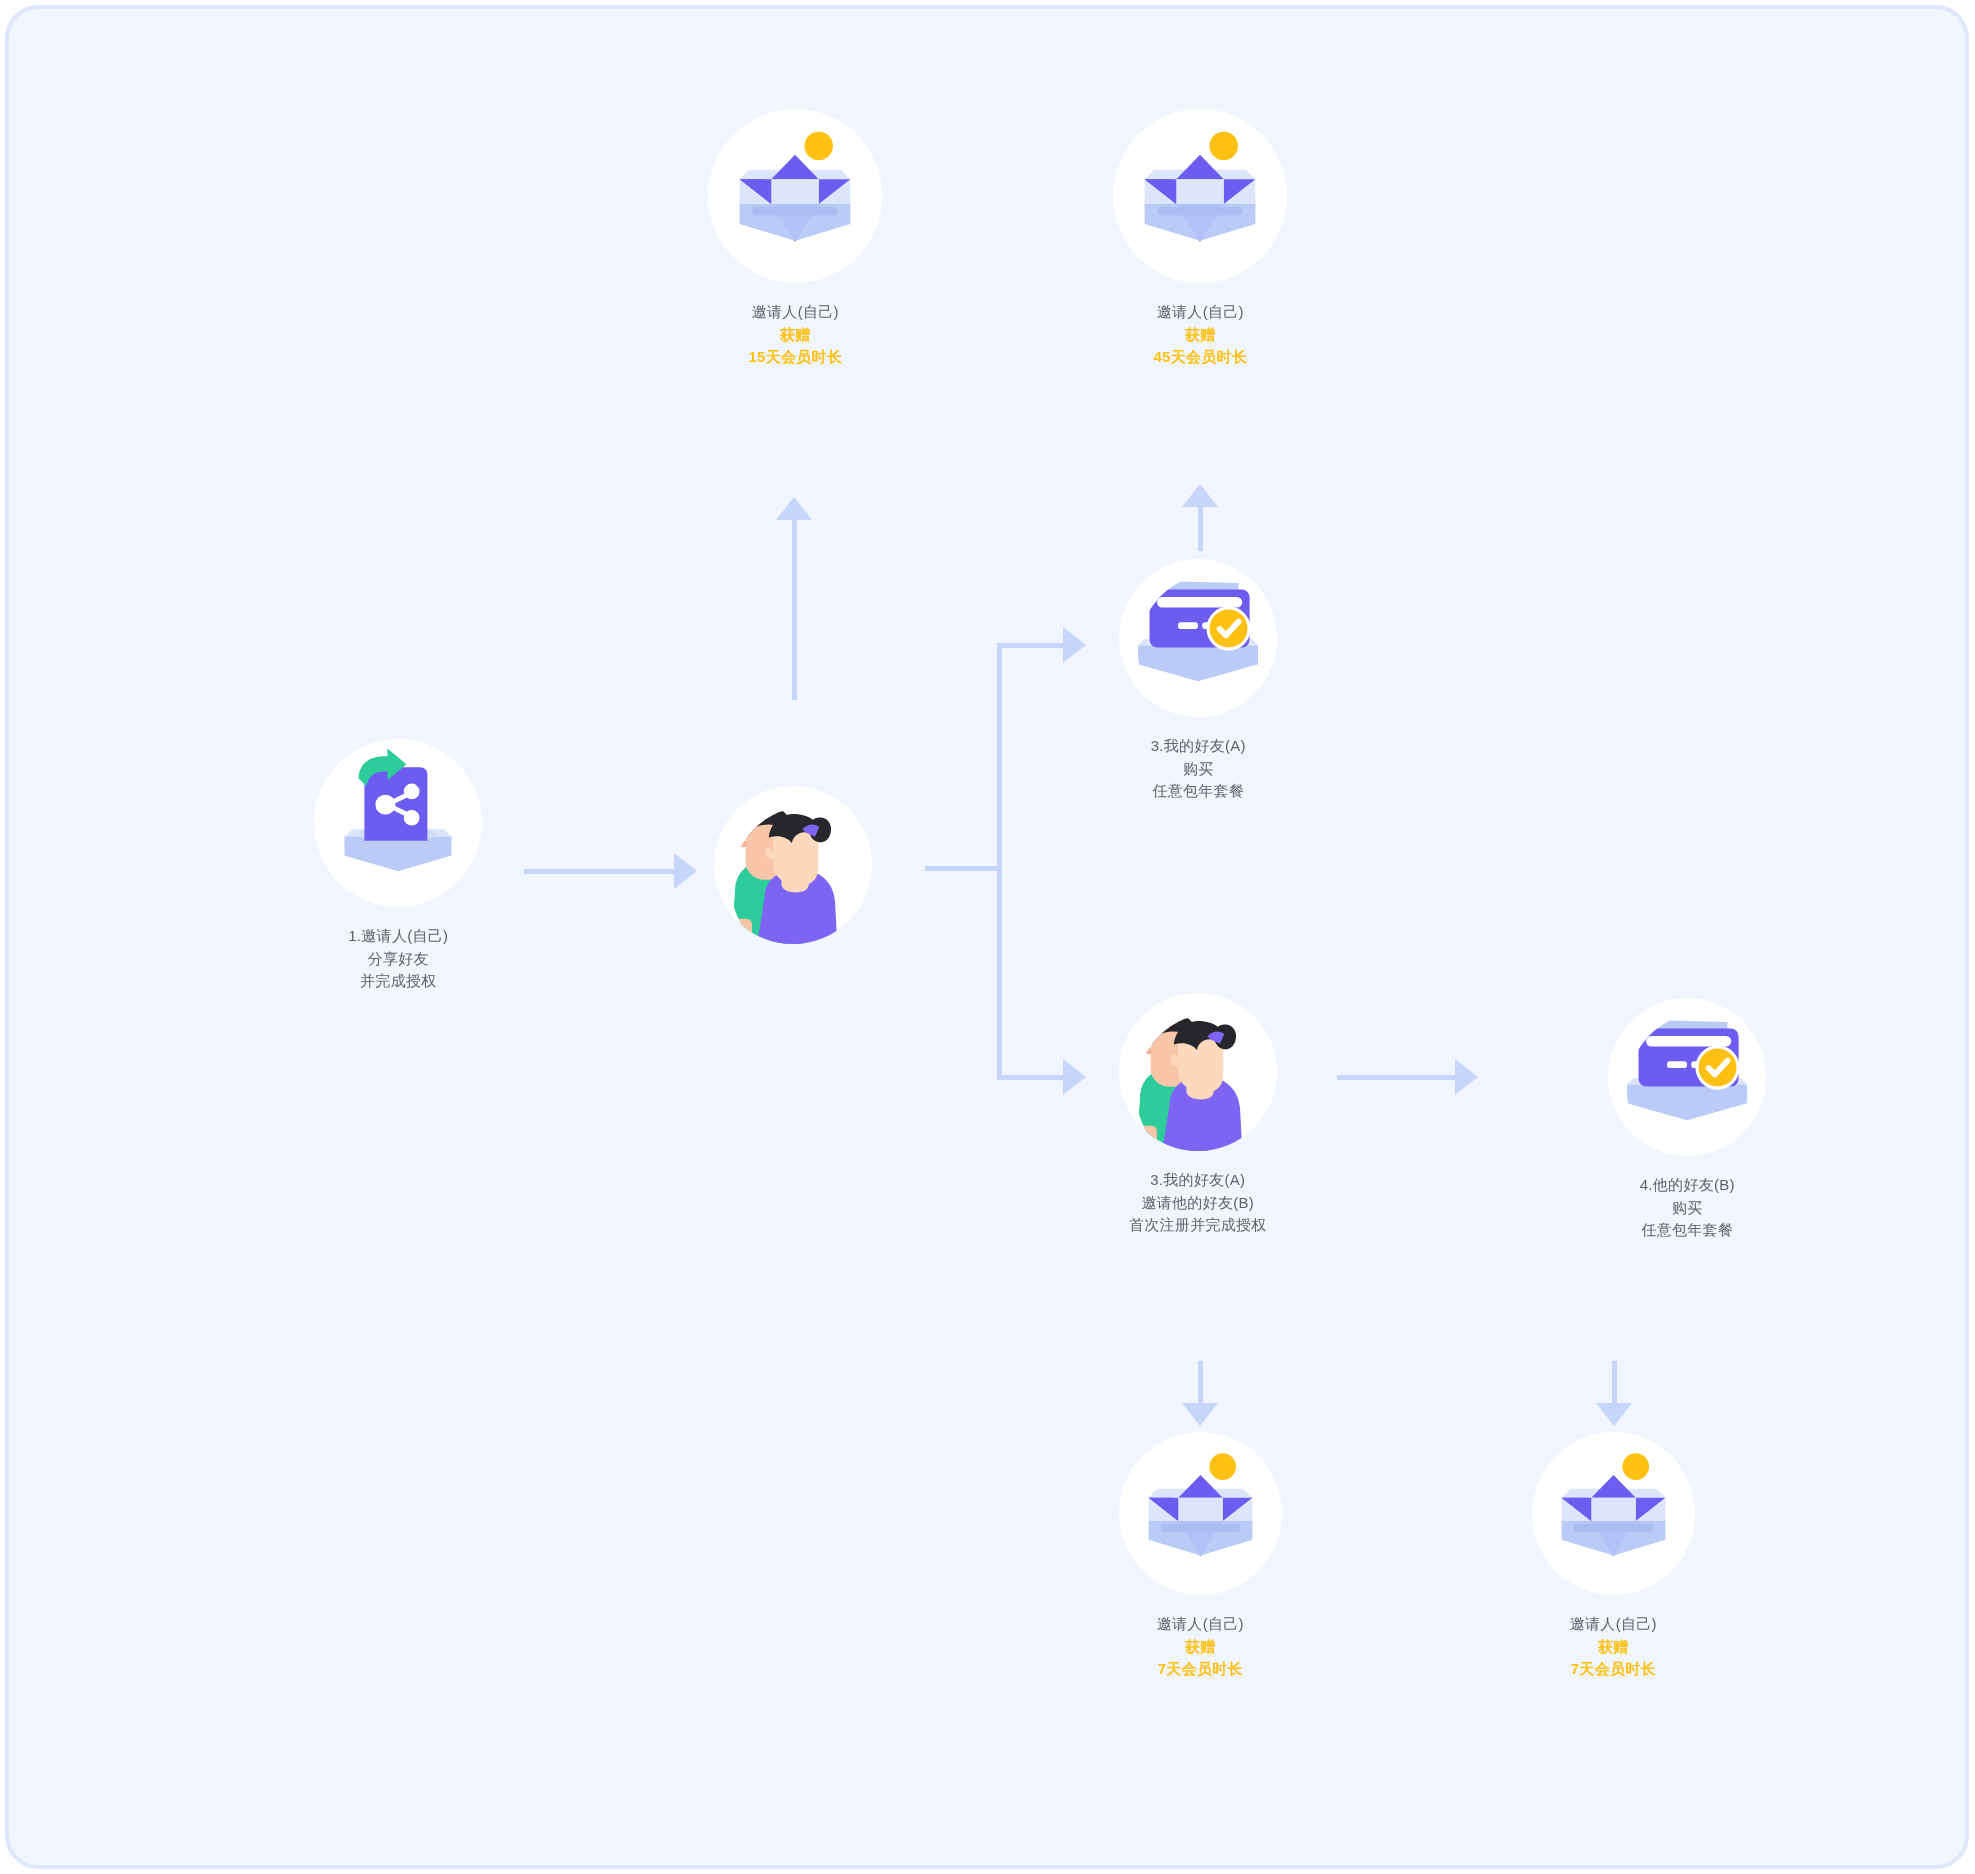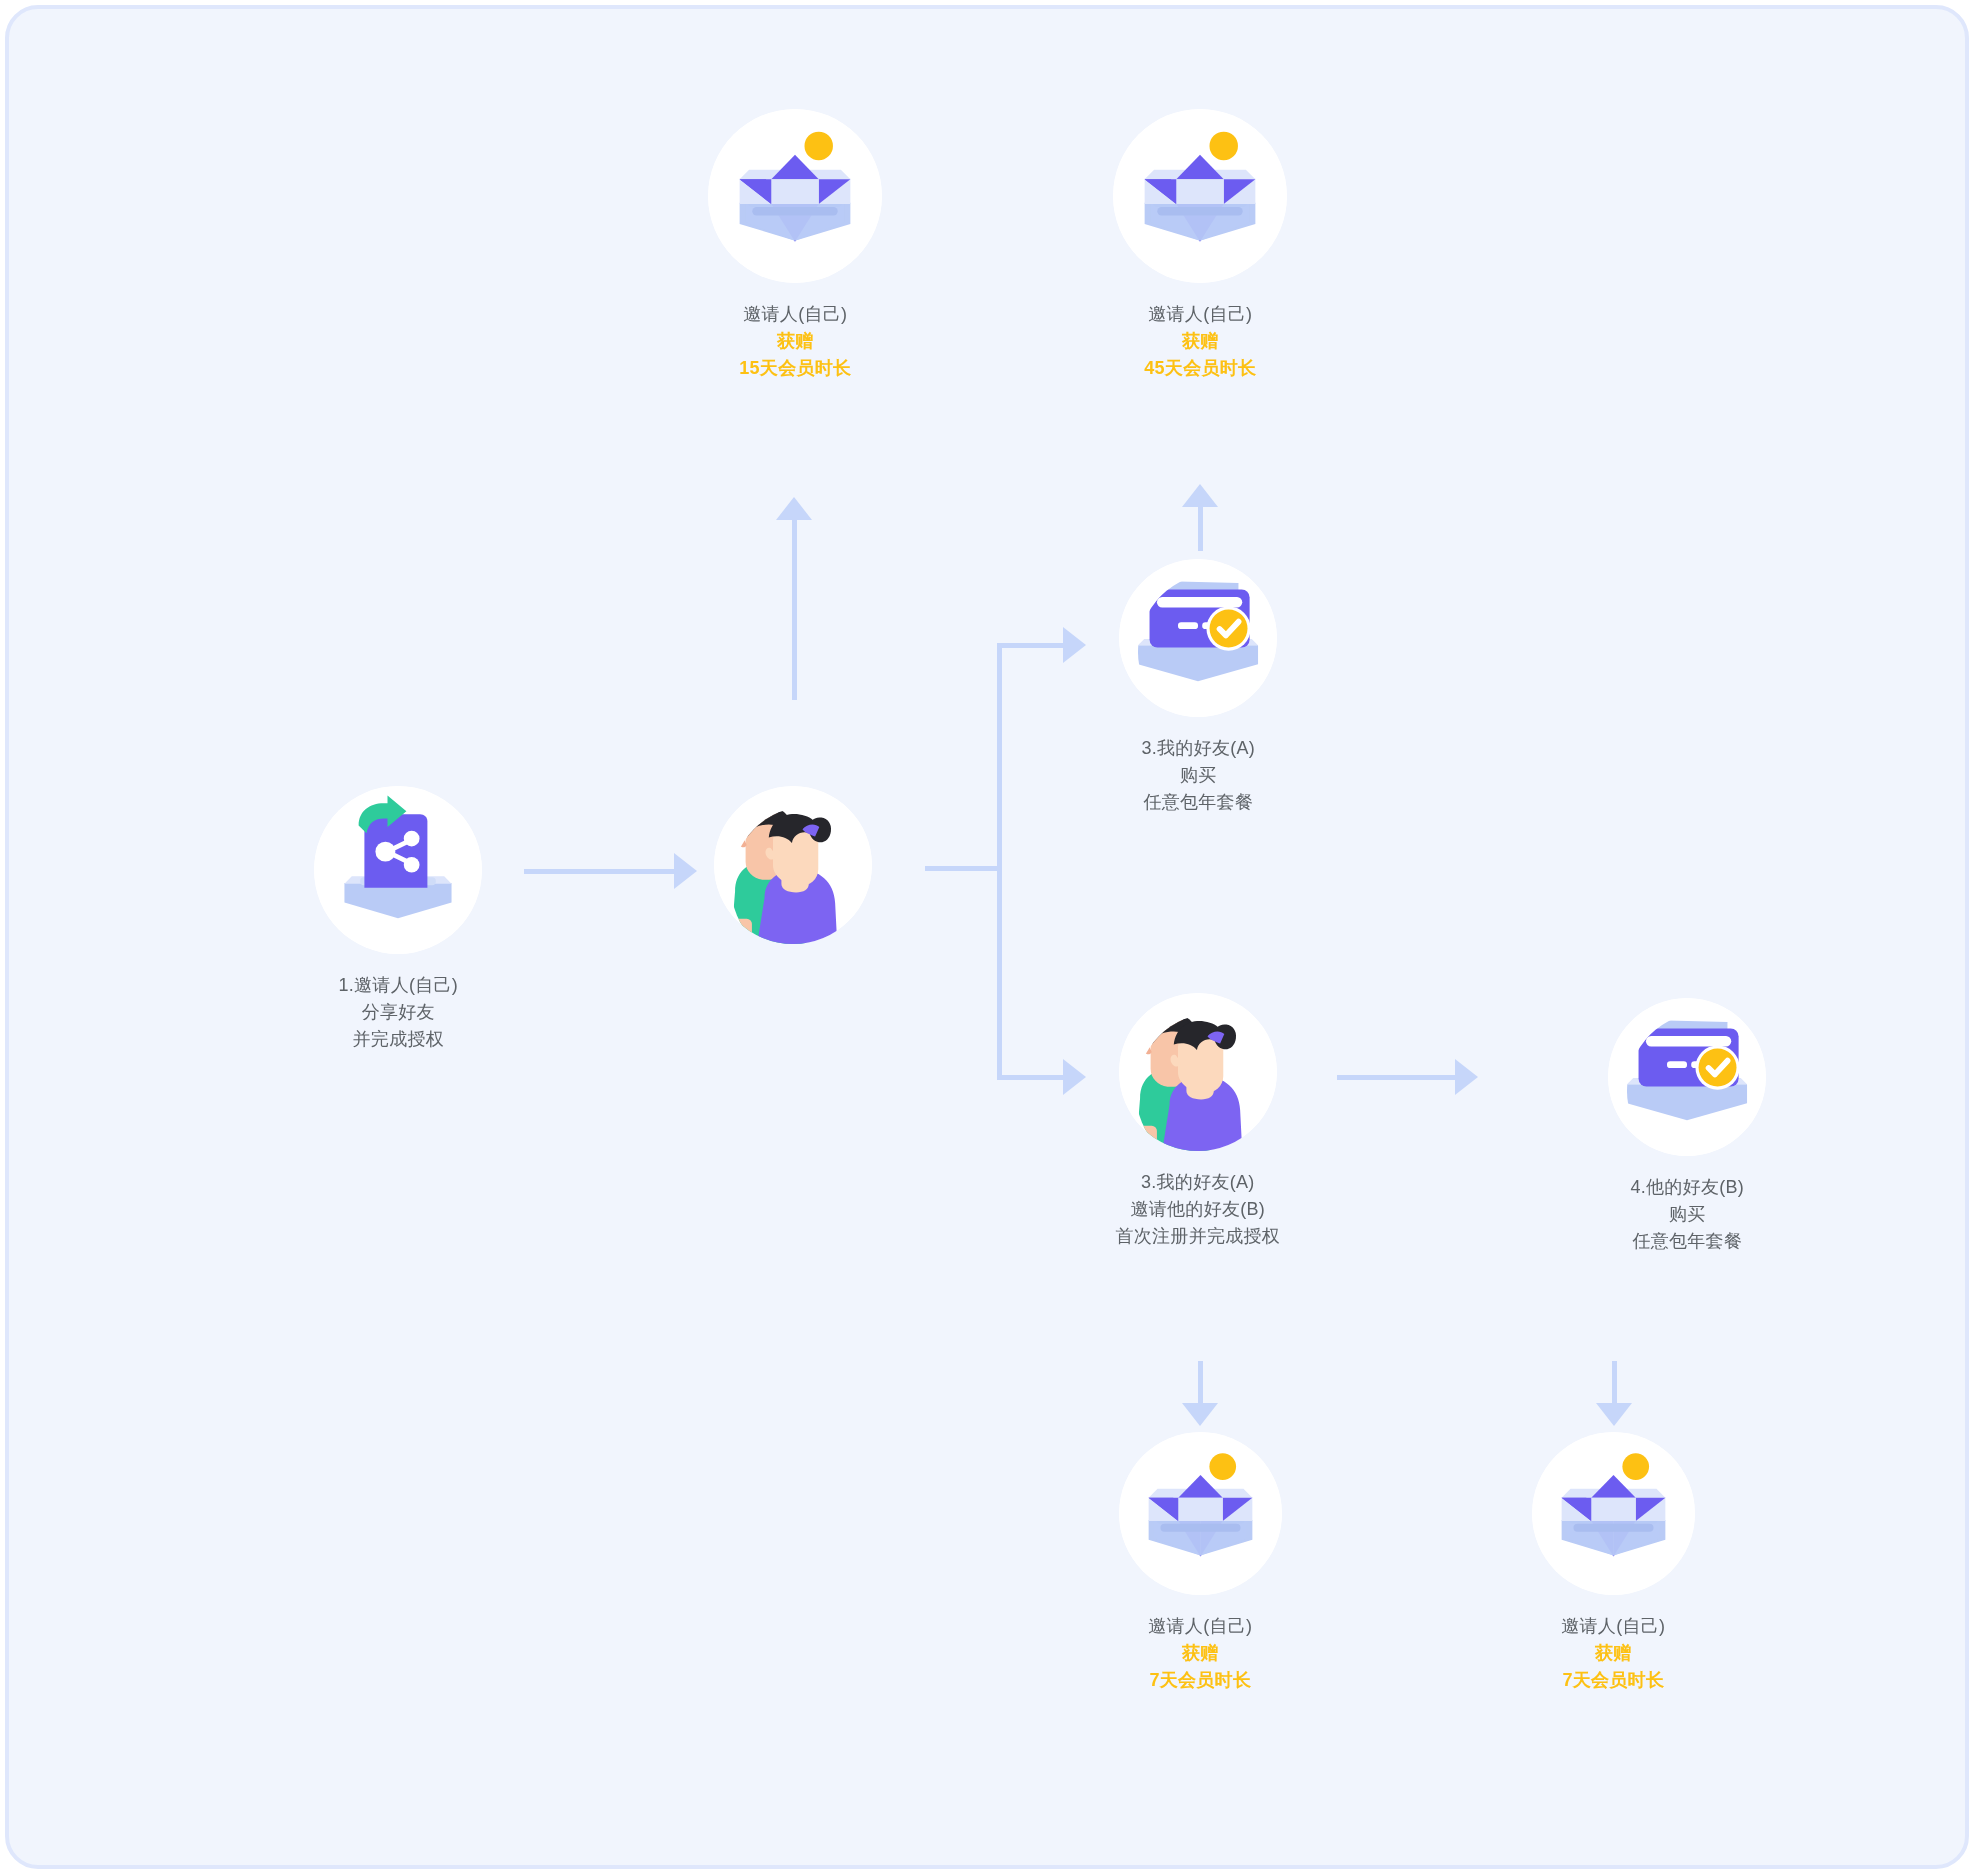--- a/index.html
+++ b/index.html
@@ -27,21 +27,21 @@
     margin: 0 auto;
     border-radius: 50%;
     background: #ffffff;
     overflow: hidden;
   }
   .badge svg { display: block; width: 100%; height: 100%; }
 
   .caption {
     margin-top: 18px;
     color: #5e6368;
-    font-size: 18px;
+    font-size: 15px;
     line-height: 1.50;
     letter-spacing: 0.3px;
     white-space: nowrap;
   }
   .caption .gift { color: #fdc113; font-weight: bold; }
   .caption .days { color: #fdc113; font-weight: bold; }
 
   
   .ln { position: absolute; background: #c6d6fa; }
   .h  { height: 4.7px; }
@@ -146,21 +146,21 @@
         <rect x="84" y="186" width="162" height="16" rx="8" fill="#a9bdf0"></rect>
       </svg>
     </div>
     <div class="caption">
       <div>邀请人(自己)</div>
       <div class="gift">获赠</div>
       <div class="days">45天会员时长</div>
     </div>
   </div>
 
-  <div class="node" style="left:205px; top:777px; width:368px;">
+  <div class="node" style="left:205px; top:730px; width:368px;">
     <div class="badge" style="width:168px;height:168px;">
       <svg viewBox="0 0 320 320">
         <circle cx="160" cy="160" r="160" fill="#ffffff"></circle>
         <path d="M58 185 L262 185 L262 222 L160 252 L58 222 Z" fill="#b9cbf6"></path>
         <path d="M72 172 L248 172 L262 186 L58 186 Z" fill="#dde5fb"></path>
         <rect x="88" y="174" width="144" height="15" rx="7" fill="#cfdcf8"></rect>
         <path d="M82 55 C82 48 88 42 96 42 L188 42 C196 42 202 48 202 55 L202 182 L82 182 Z" fill="#6c5cf0" transform="translate(14,12)"></path>
         <path d="M85 75 C85 45 110 30 140 33 L140 18 L176 48 L140 78 L140 62 C118 60 104 68 100 90 Z" fill="#2ecb9b"></path>
         <circle cx="136" cy="125" r="19" fill="#ffffff"></circle>
         <circle cx="186" cy="100" r="15" fill="#ffffff"></circle>

